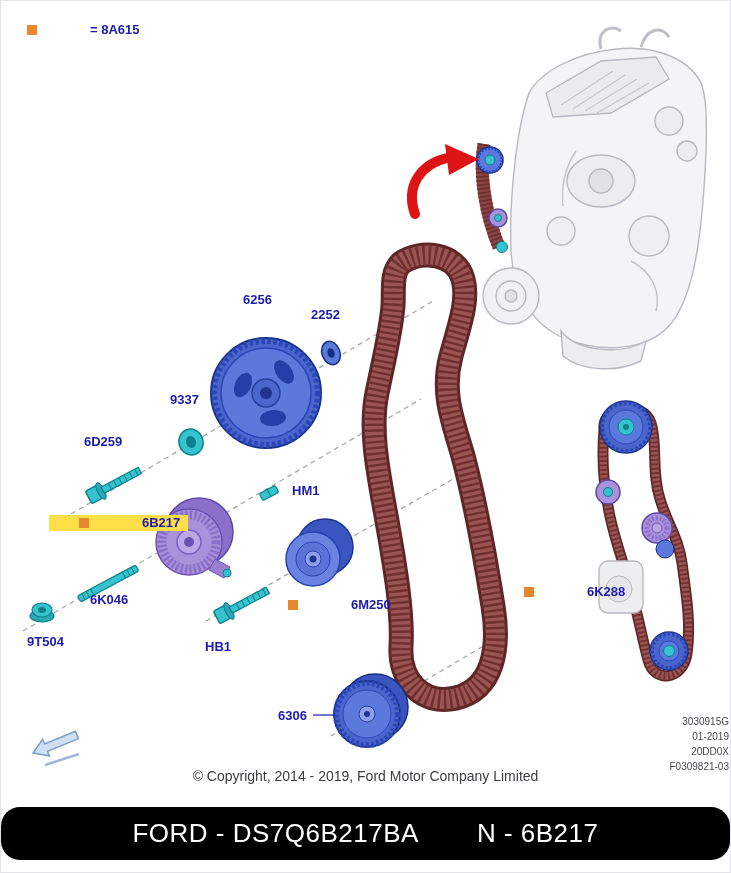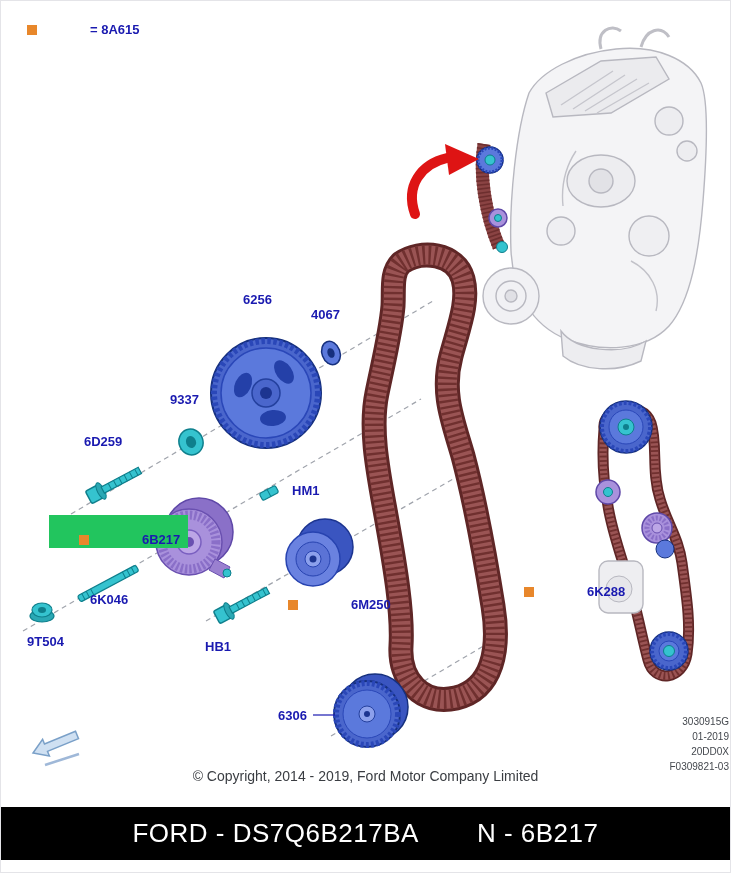--- a/index.html
+++ b/index.html
@@ -17,38 +17,38 @@
     position:absolute;
     font-size:13px;font-weight:bold;color:#1a1ab0;
     white-space:nowrap;line-height:15px;
   }
   .row{display:flex;align-items:center;gap:48px;}
   .marker{
     width:10px;height:10px;background:#e8872b;
     display:inline-block;margin-right:5px;flex:0 0 auto;
   }
   .hl{
-    background:#22c55e;
-    padding:17px 8px 1px 30px;
+    background:#fde047;
+    padding:0 8px 1px 30px;
   }
   .legend{position:absolute;left:26px;top:21px;}
   .plate{
     position:absolute;left:636px;top:713px;width:92px;
     text-align:right;font-size:10px;color:#44484e;line-height:15px;
   }
   .plate .gap{}
   .copyright{
     position:absolute;left:0;right:0;top:767px;
     text-align:center;font-size:14px;color:#3a3d42;
   }
   .footer{
     position:absolute;left:0;right:0;top:806px;height:53px;
     background:#000;color:#fff;
     display:flex;align-items:center;justify-content:center;gap:58px;
-    font-size:26px;letter-spacing:0.5px;
+    font-size:26px;letter-spacing:0.5px;border-radius:19px;
   }
 </style>
 </head>
 <body>
 
 <div class="page">
 
   <svg class="art" width="731" height="806" viewBox="0 0 731 806">
     <defs>
       <g id="boltTeal">
@@ -209,21 +209,21 @@
       <path d="M44 764 L78 753" stroke="#9fb8d8" stroke-width="2.5"></path>
     </g>
   </svg>
 
   <div class="label legend row">
     <span class="marker"></span>
     <span>= 8A615</span>
   </div>
 
   <div class="label" style="left:242px;top:291px">6256</div>
-  <div class="label" style="left:310px;top:306px">4067</div>
+  <div class="label" style="left:310px;top:306px">2252</div>
   <div class="label" style="left:169px;top:391px">9337</div>
   <div class="label" style="left:83px;top:433px">6D259</div>
   <div class="label" style="left:291px;top:482px">HM1</div>
 
   <div class="label row hl" style="left:48px;top:514px">
     <span class="marker"></span>
     <span>6B217</span>
   </div>
 
   <div class="label" style="left:89px;top:591px">6K046</div>

